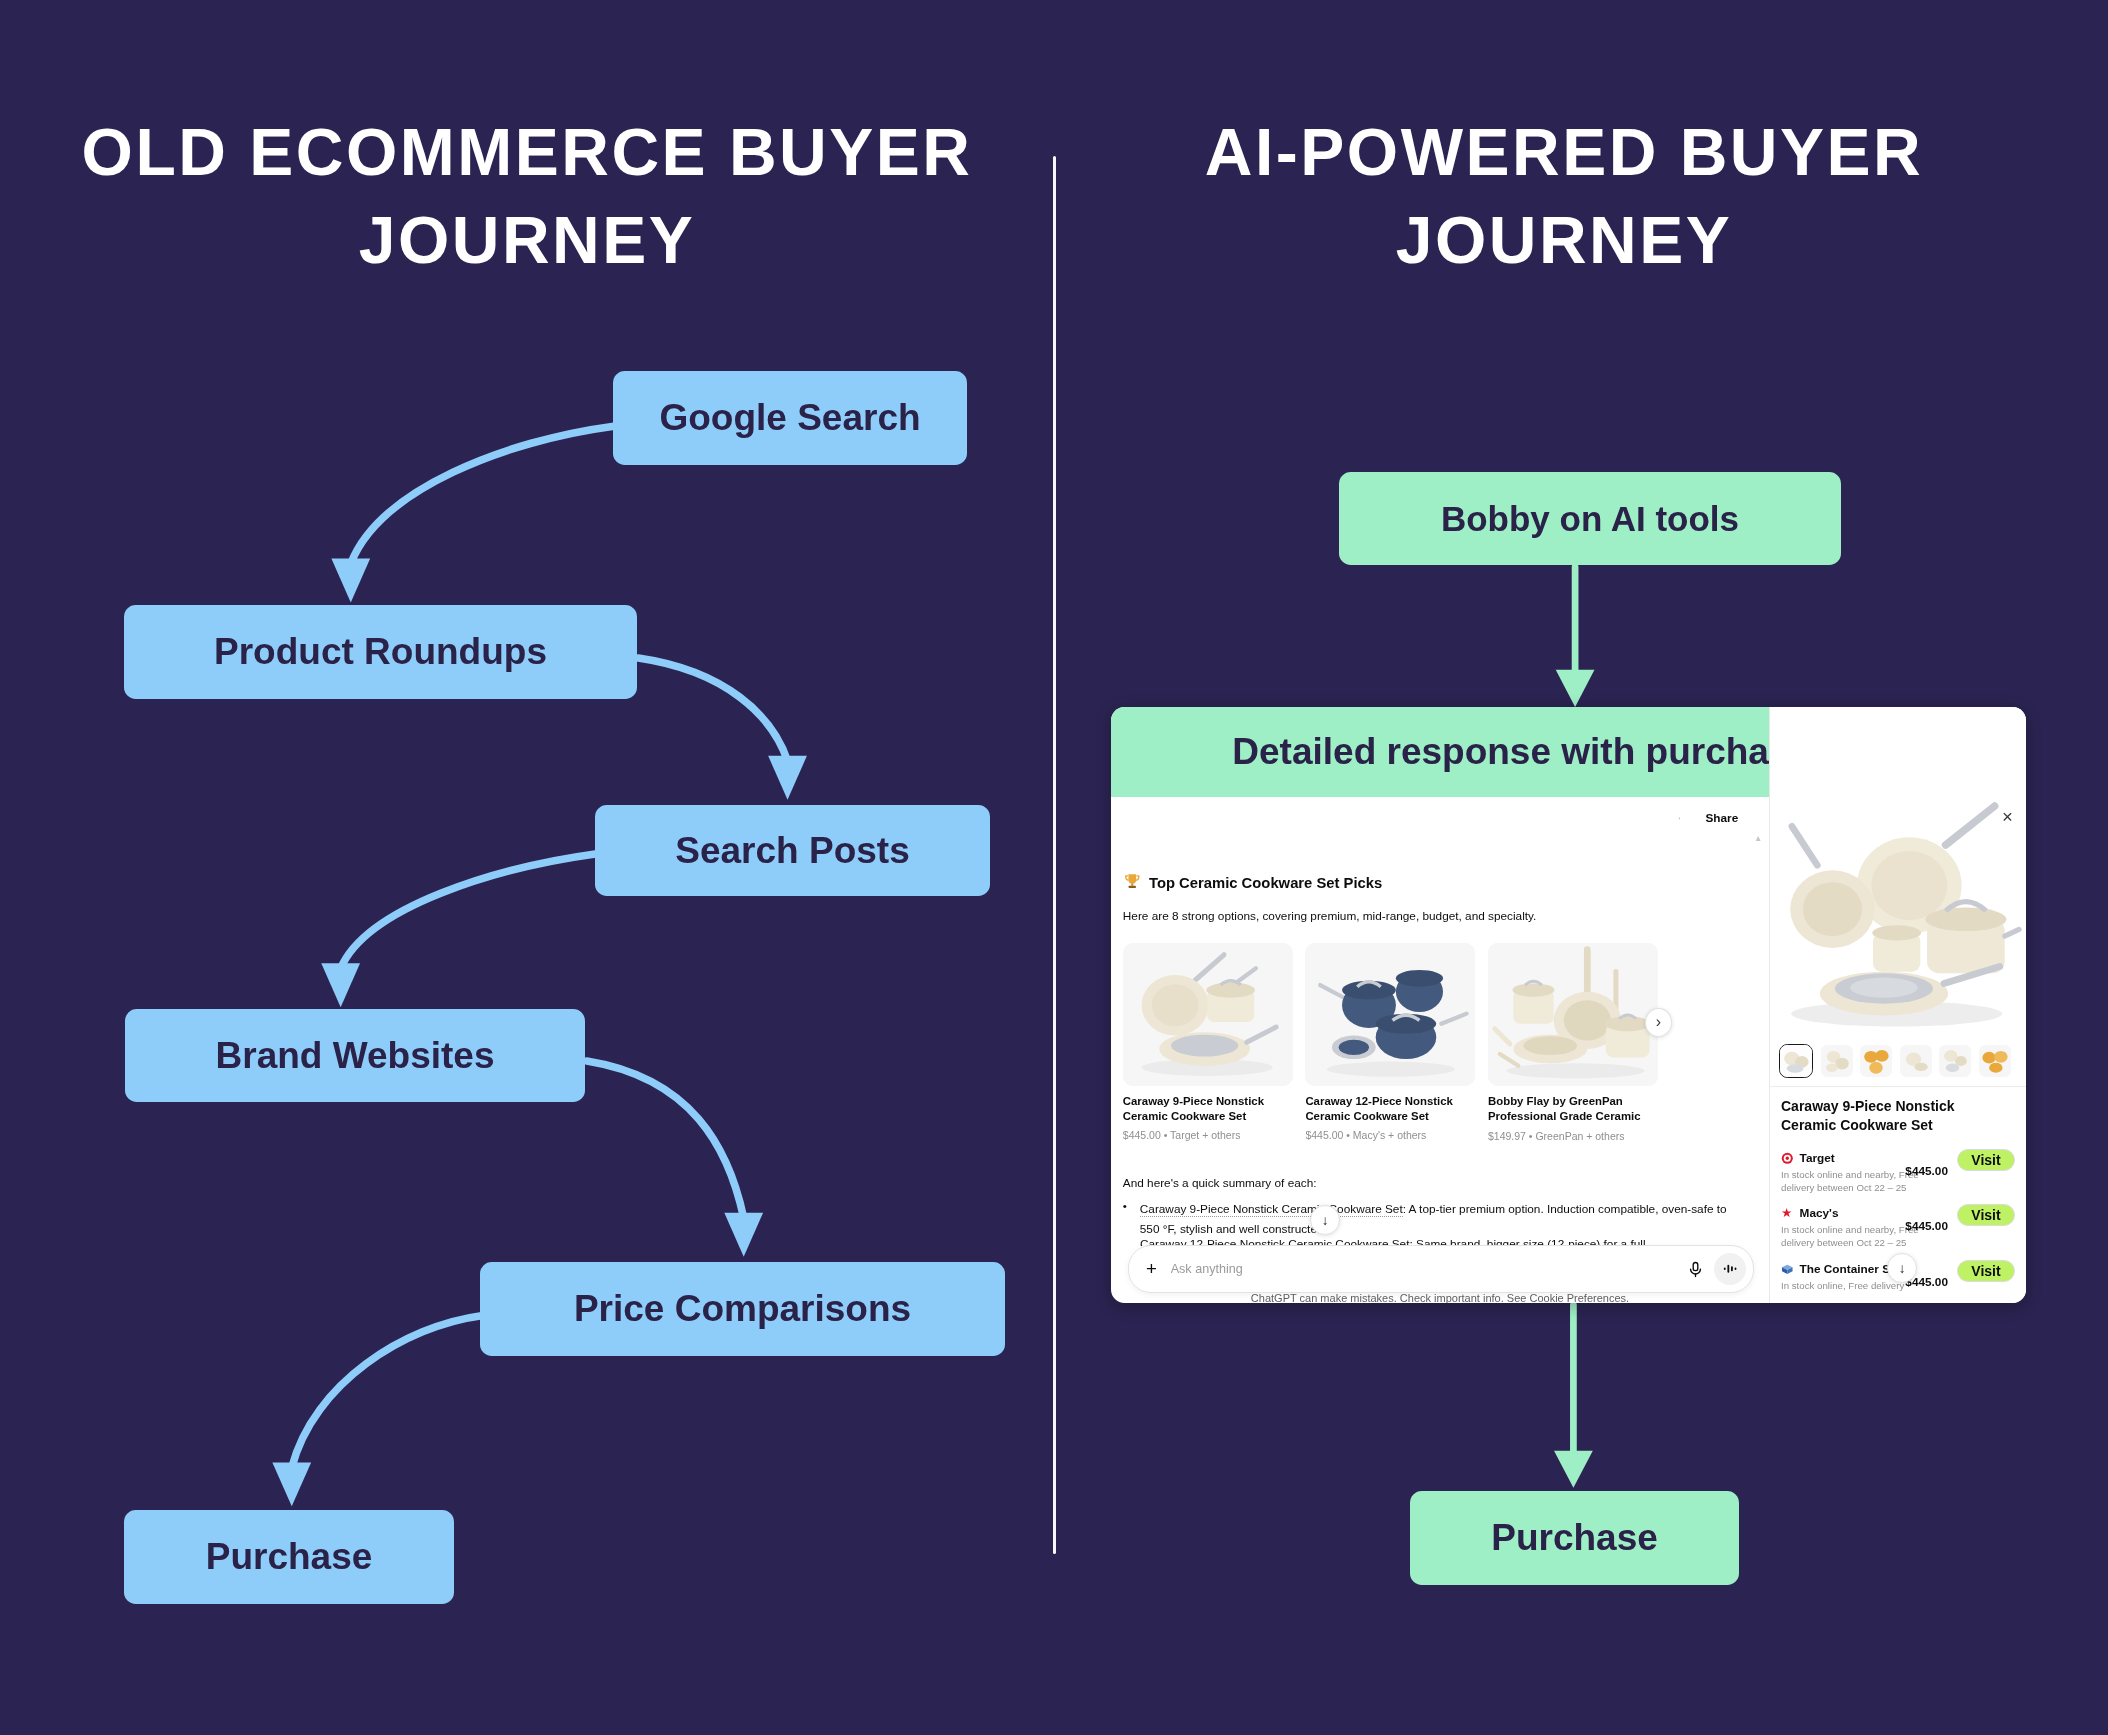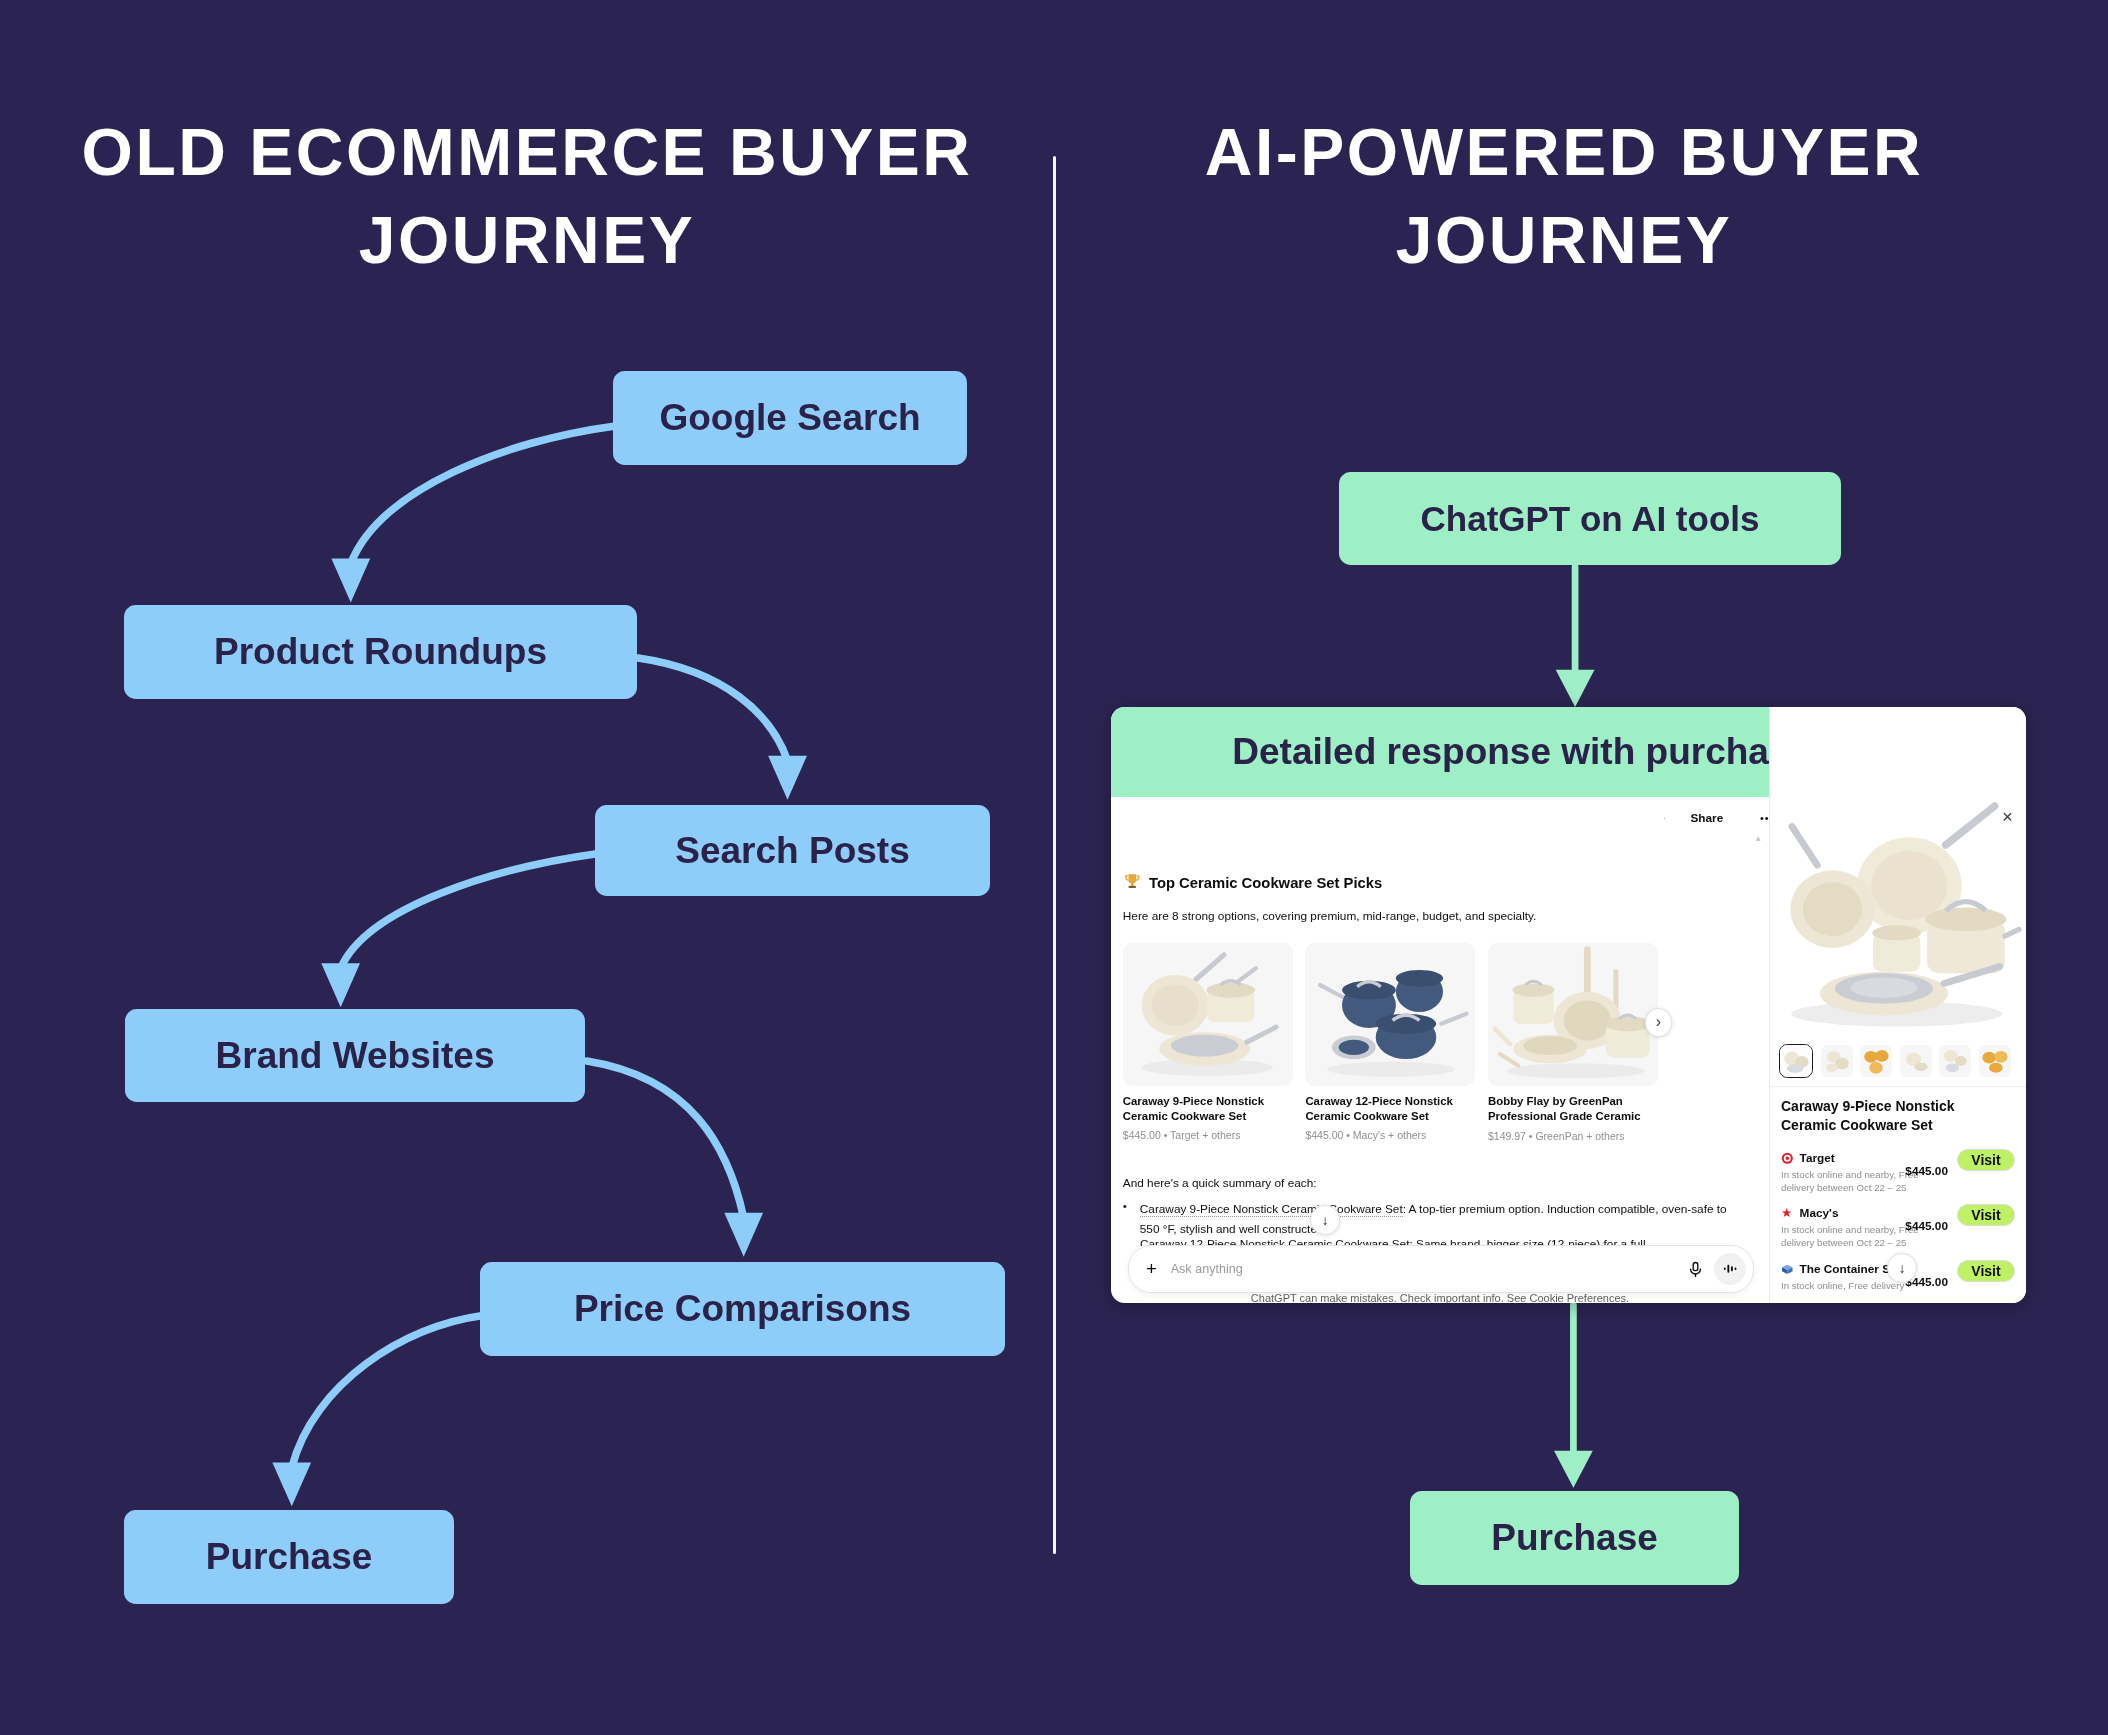--- a/index.html
+++ b/index.html
@@ -18,21 +18,21 @@
   .node.blue{background:#8ECDF9;}
   .node.green{background:#9EEFC6;}
 
   
   .card{left:1111px;top:707px;width:915px;height:596px;background:#FFFFFF;border-radius:13.5px;overflow:hidden;
         box-shadow:0 3.4px 15px rgba(0,0,0,.25);}
   .card-header{position:absolute;left:0;top:0;width:915px;height:90px;background:#9EEFC6;
         display:flex;align-items:center;justify-content:center;font-weight:700;font-size:37px;color:#2A2248;}
 
   
-  .share-row{left:553px;top:100px;width:110px;height:22px;display:flex;align-items:center;gap:25px;color:#0d0d0d;}
+  .share-row{left:568px;top:100px;width:110px;height:22px;display:flex;align-items:center;gap:25px;color:#0d0d0d;}
   .share-label{font-size:11.8px;font-weight:600;color:#0d0d0d;}
   .menu-dots{font-size:11px;letter-spacing:0.8px;color:#0d0d0d;margin-left:11.8px;}
   .scrollhint{left:643px;top:126px;font-size:8.4px;color:#C7C7C7;}
 
   .chat-heading{left:11.8px;top:165px;display:flex;align-items:flex-end;gap:7.6px;}
   .chat-heading .txt{font-size:14.8px;font-weight:700;color:#0d0d0d;}
   .chat-sub{left:11.8px;top:202px;font-size:11.8px;color:#0d0d0d;}
 
   .cards-row{left:11.8px;top:236px;display:flex;gap:12.6px;}
   .pcard{width:170px;}
@@ -140,21 +140,21 @@
     <span>Brand Websites</span>
   </div>
   <div class="abs node blue" style="left:480px;top:1262px;width:525px;height:94px;">
     <span>Price Comparisons</span>
   </div>
   <div class="abs node blue" style="left:124px;top:1510px;width:330px;height:94px;">
     <span>Purchase</span>
   </div>
 
   <div class="abs node green" style="left:1339px;top:472px;width:502px;height:93px;font-size:35px;">
-    <span>ChatGPT on AI tools</span>
+    <span>Bobby on AI tools</span>
   </div>
 
   <div class="abs card">
     <div class="card-header">
       <span>Detailed response with purchase links</span>
     </div>
 
     <div class="abs share-row">
       <svg width="13.5" height="15" viewBox="0 0 16 18">
         <g stroke="#0d0d0d" stroke-width="1.5" fill="none" stroke-linecap="round" stroke-linejoin="round">

